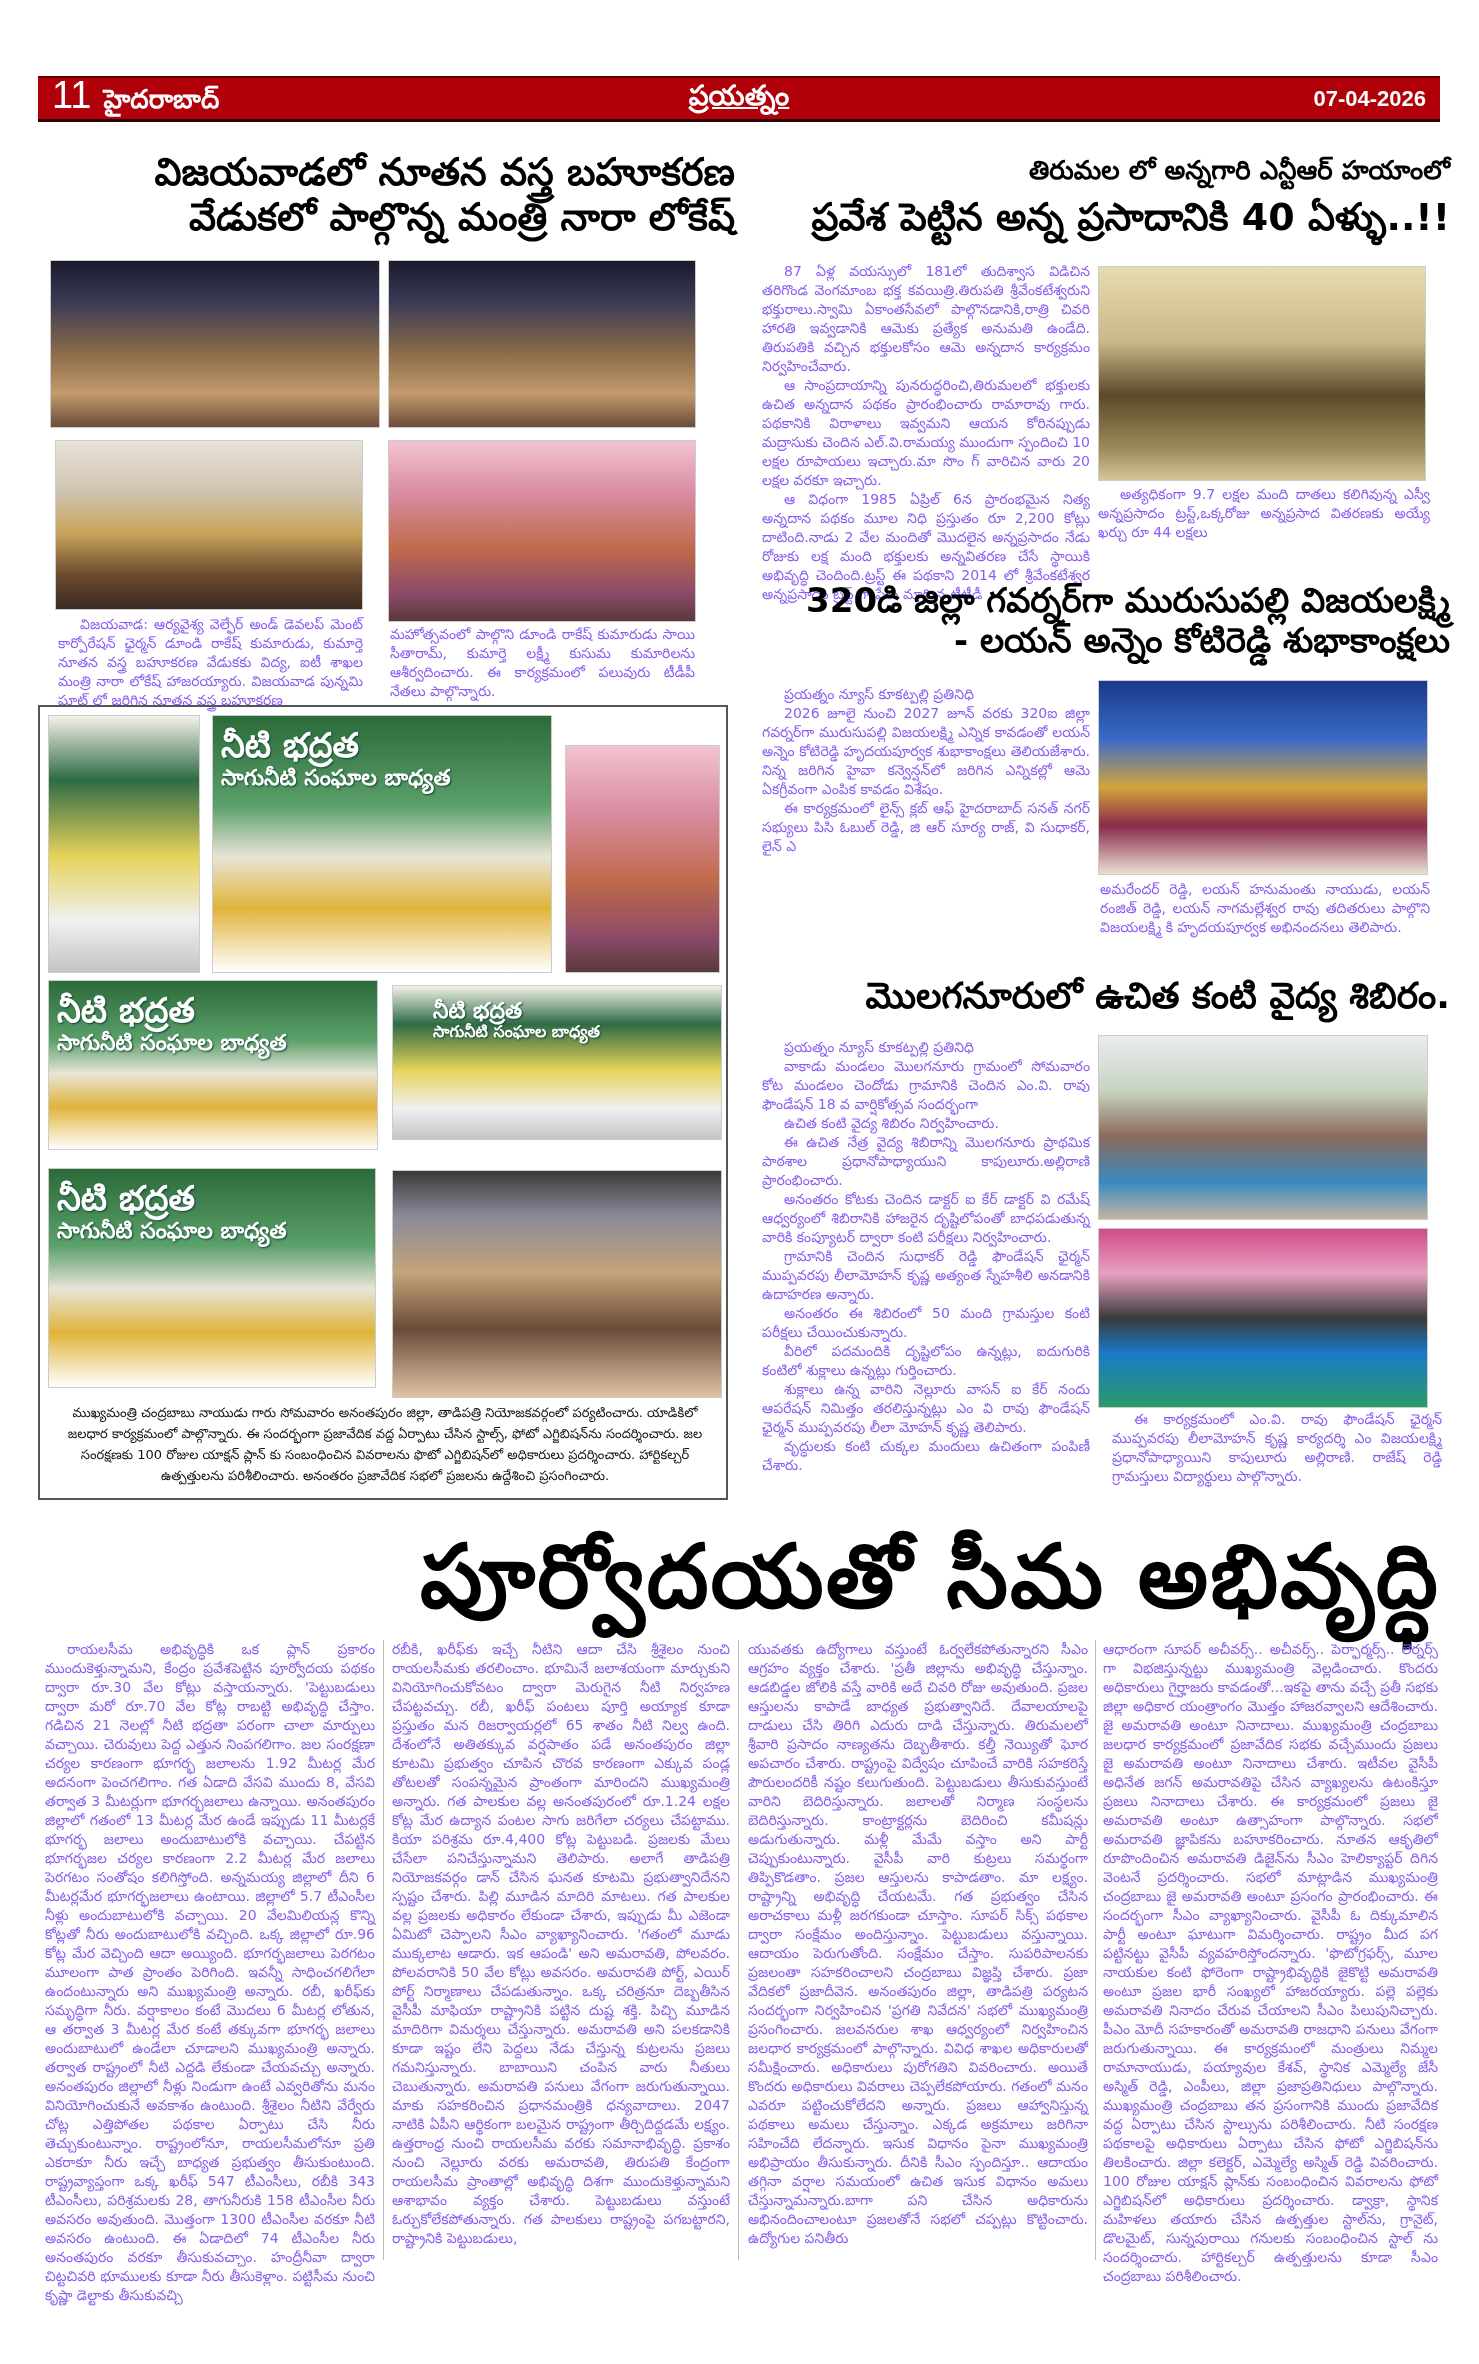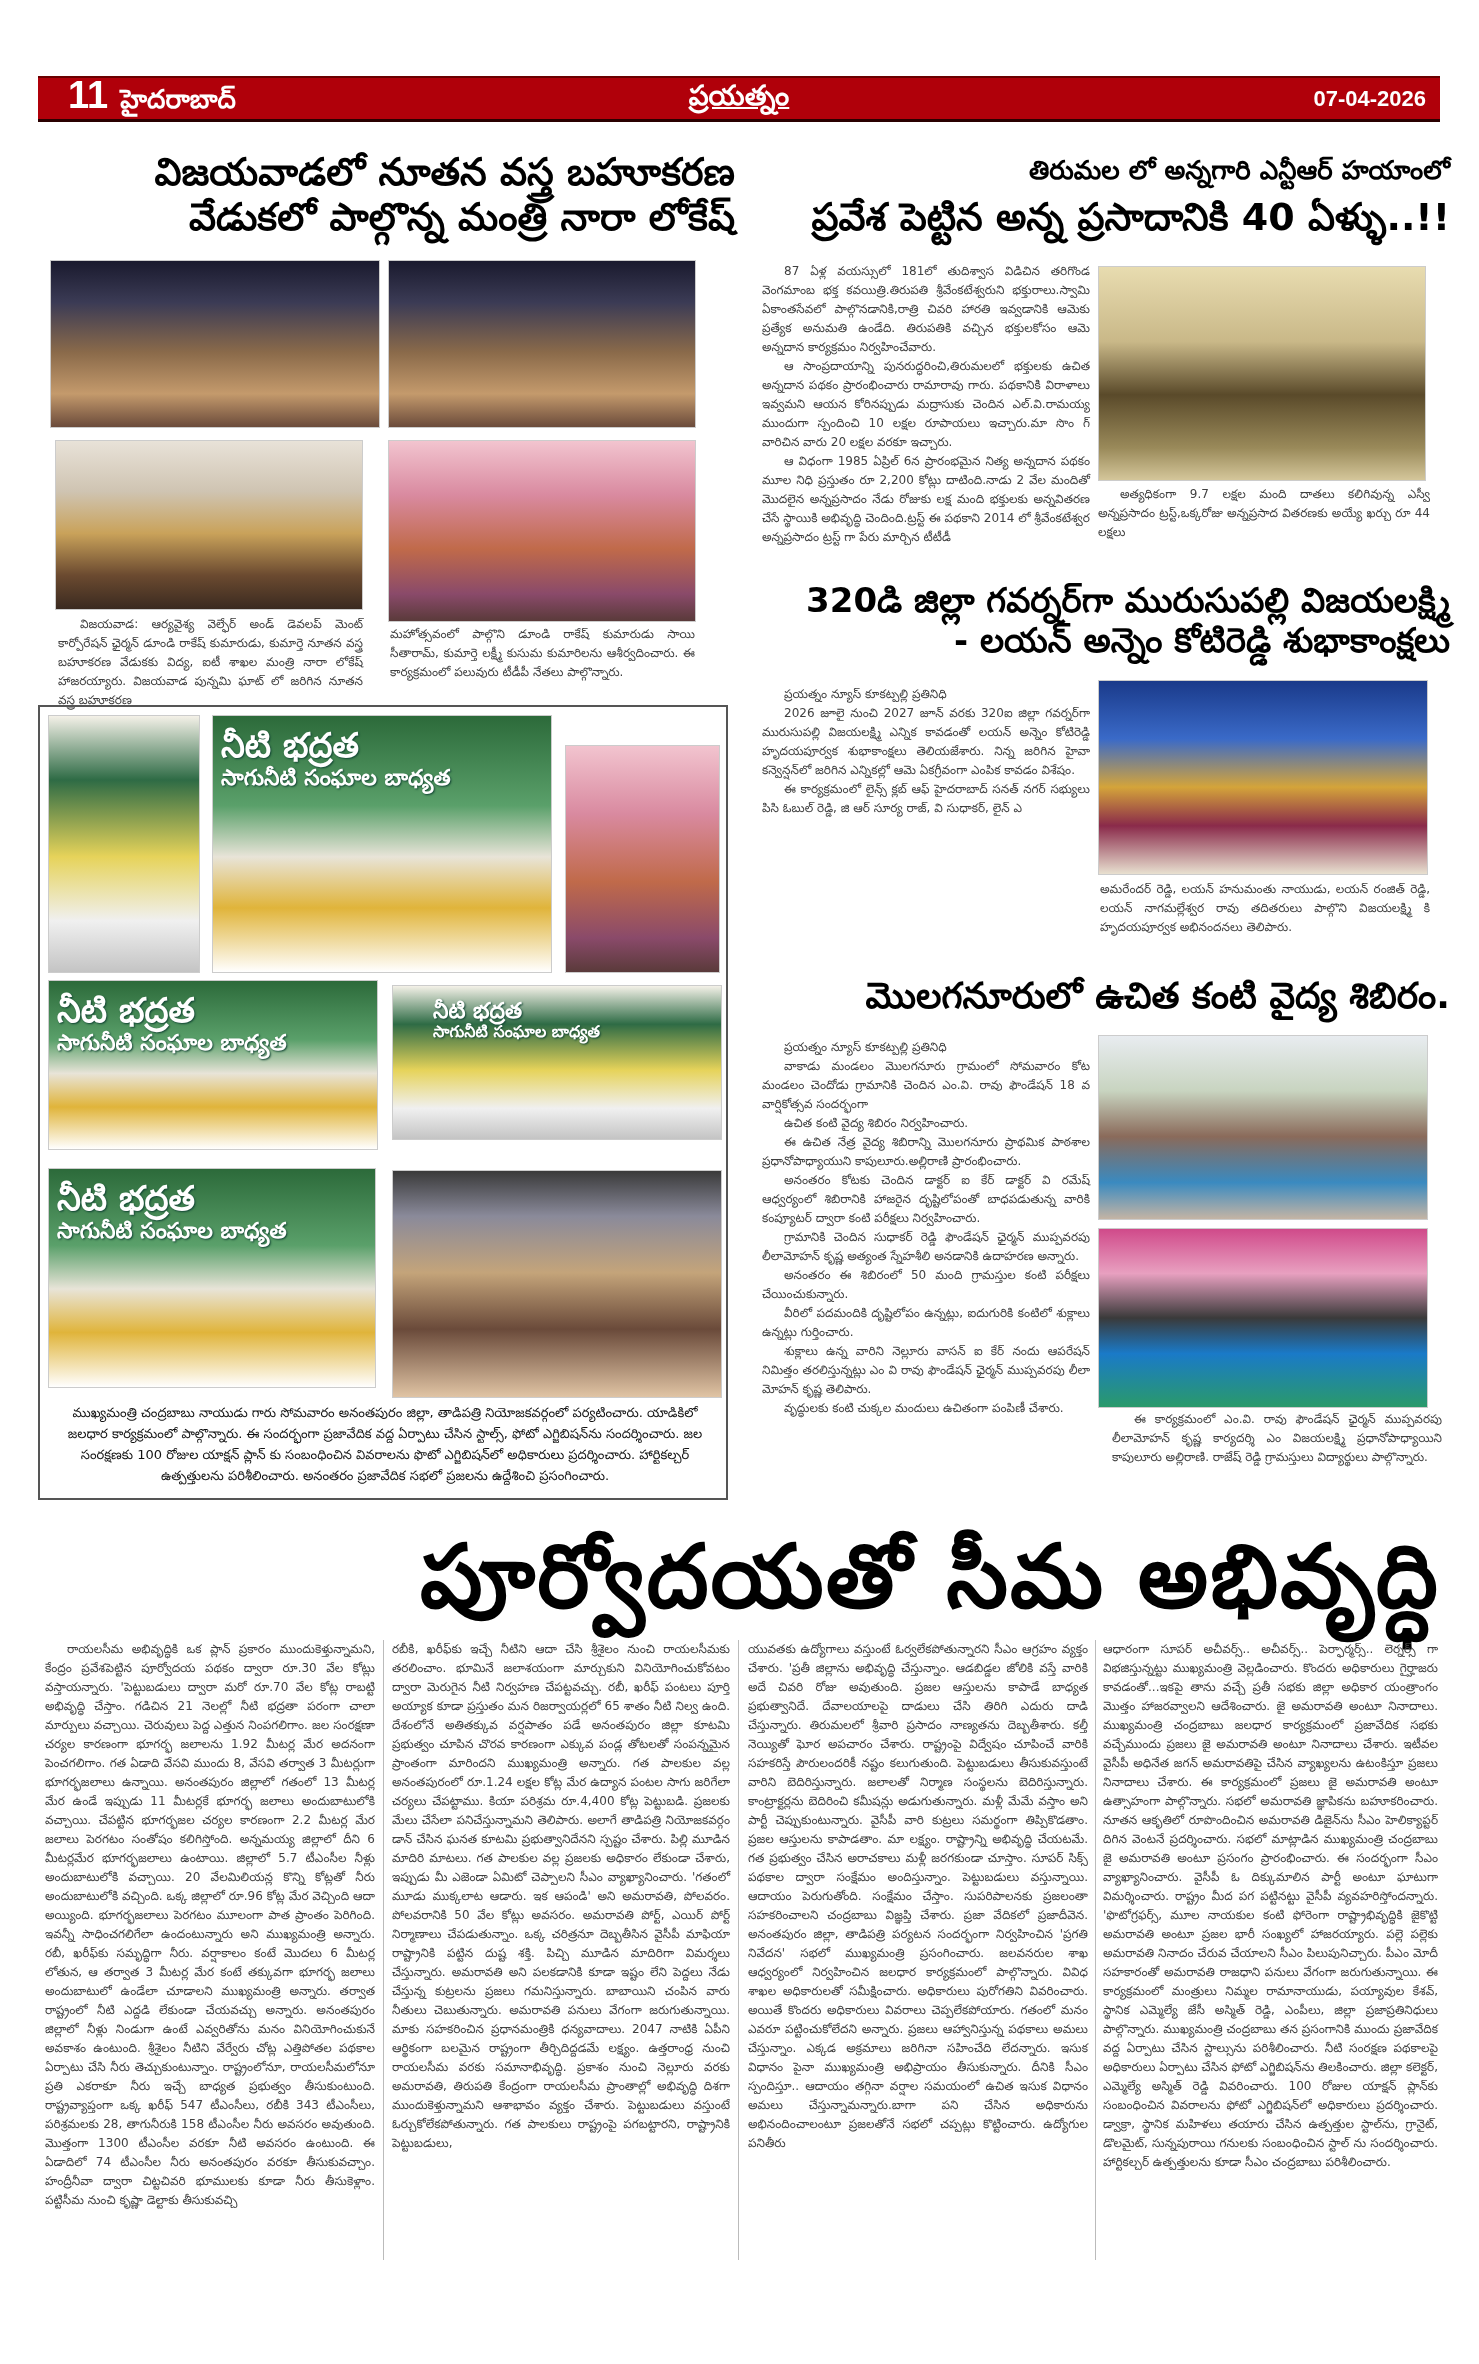--- a/index.html
+++ b/index.html
@@ -6,21 +6,21 @@
   html, body { width: 1479px; height: 2364px; background: #ffffff; overflow: hidden; }
   body { font-family: "DejaVu Sans", sans-serif; color: #111; position: relative; }
 
   .masthead {
     position: absolute; left: 38px; top: 76px; width: 1402px; height: 46px;
     background: #b0000a; border-bottom: 3px solid #2a0000; border-top: 2px solid #6a0000;
     display: flex; align-items: center; justify-content: space-between; padding: 0 14px;
     color: #fff;
   }
   .mh-left { display: flex; align-items: baseline; gap: 12px; }
-  .mh-page { font-family: "Liberation Sans", sans-serif; font-weight: bold; font-size: 38px; line-height: 1; margin-left: 16px; }
+  .mh-page { font-family: "Liberation Sans", sans-serif; font-weight: normal; font-size: 38px; line-height: 1; }
   .mh-city { font-weight: bold; font-size: 26px; }
   .mh-brand { font-weight: bold; font-size: 28px; position: absolute; left: 50%; transform: translateX(-50%); text-decoration: underline; }
   .mh-date { font-family: "Liberation Sans", sans-serif; font-weight: bold; font-size: 22px; }
 
   .headline { position: absolute; font-weight: bold; text-align: right; color: #000; line-height: 1.18; }
   .h1 { left: 45px; top: 150px; width: 690px; font-size: 38px; }
   .h2-kicker { left: 760px; top: 155px; width: 690px; font-size: 26px; font-weight: bold; }
   .h2 { left: 760px; top: 195px; width: 690px; font-size: 38px; }
   .h3 { left: 760px; top: 580px; width: 690px; font-size: 34px; }
   .h4 { left: 760px; top: 975px; width: 690px; font-size: 36px; }
@@ -38,21 +38,21 @@
   .ph-clinic { background: linear-gradient(180deg, #d04a8a 0%, #e8a0c0 25%, #3a3a3a 50%, #1a7ac8 70%, #2a9a6a 100%); }
   .ph-audience { background: linear-gradient(180deg, #3a3a3a 0%, #8a8a9a 20%, #c4a47a 45%, #6a4a3a 70%, #e0c4a4 100%); }
 
   .ph-banner-text {
     position: absolute; left: 8px; top: 10px; right: 8px;
     font-weight: bold; color: #fff; text-shadow: 1px 1px 2px #143; line-height: 1.15;
   }
   .ph-banner-text .t1 { font-size: 34px; }
   .ph-banner-text .t2 { font-size: 22px; }
 
-  .caption, .body-text { position: absolute; font-size: 12px; line-height: 19px; text-align: justify; color: #404040; }
+  .caption, .body-text { position: absolute; font-size: 14px; line-height: 19px; text-align: justify; color: #8b5cf6; }
   .caption p, .body-text p { text-indent: 22px; margin-bottom: 0; }
   .caption p.noind, .body-text p.noind { text-indent: 0; }
 
   .box { position: absolute; left: 38px; top: 705px; width: 690px; height: 795px; border: 2px solid #555; }
   .box-caption { position: absolute; left: 60px; top: 1402px; width: 650px; font-size: 13px; line-height: 21px; text-align: center; }
 
   .col-rule { position: absolute; width: 1px; background: #bbb; }
 </style>
 </head>
 <body>

